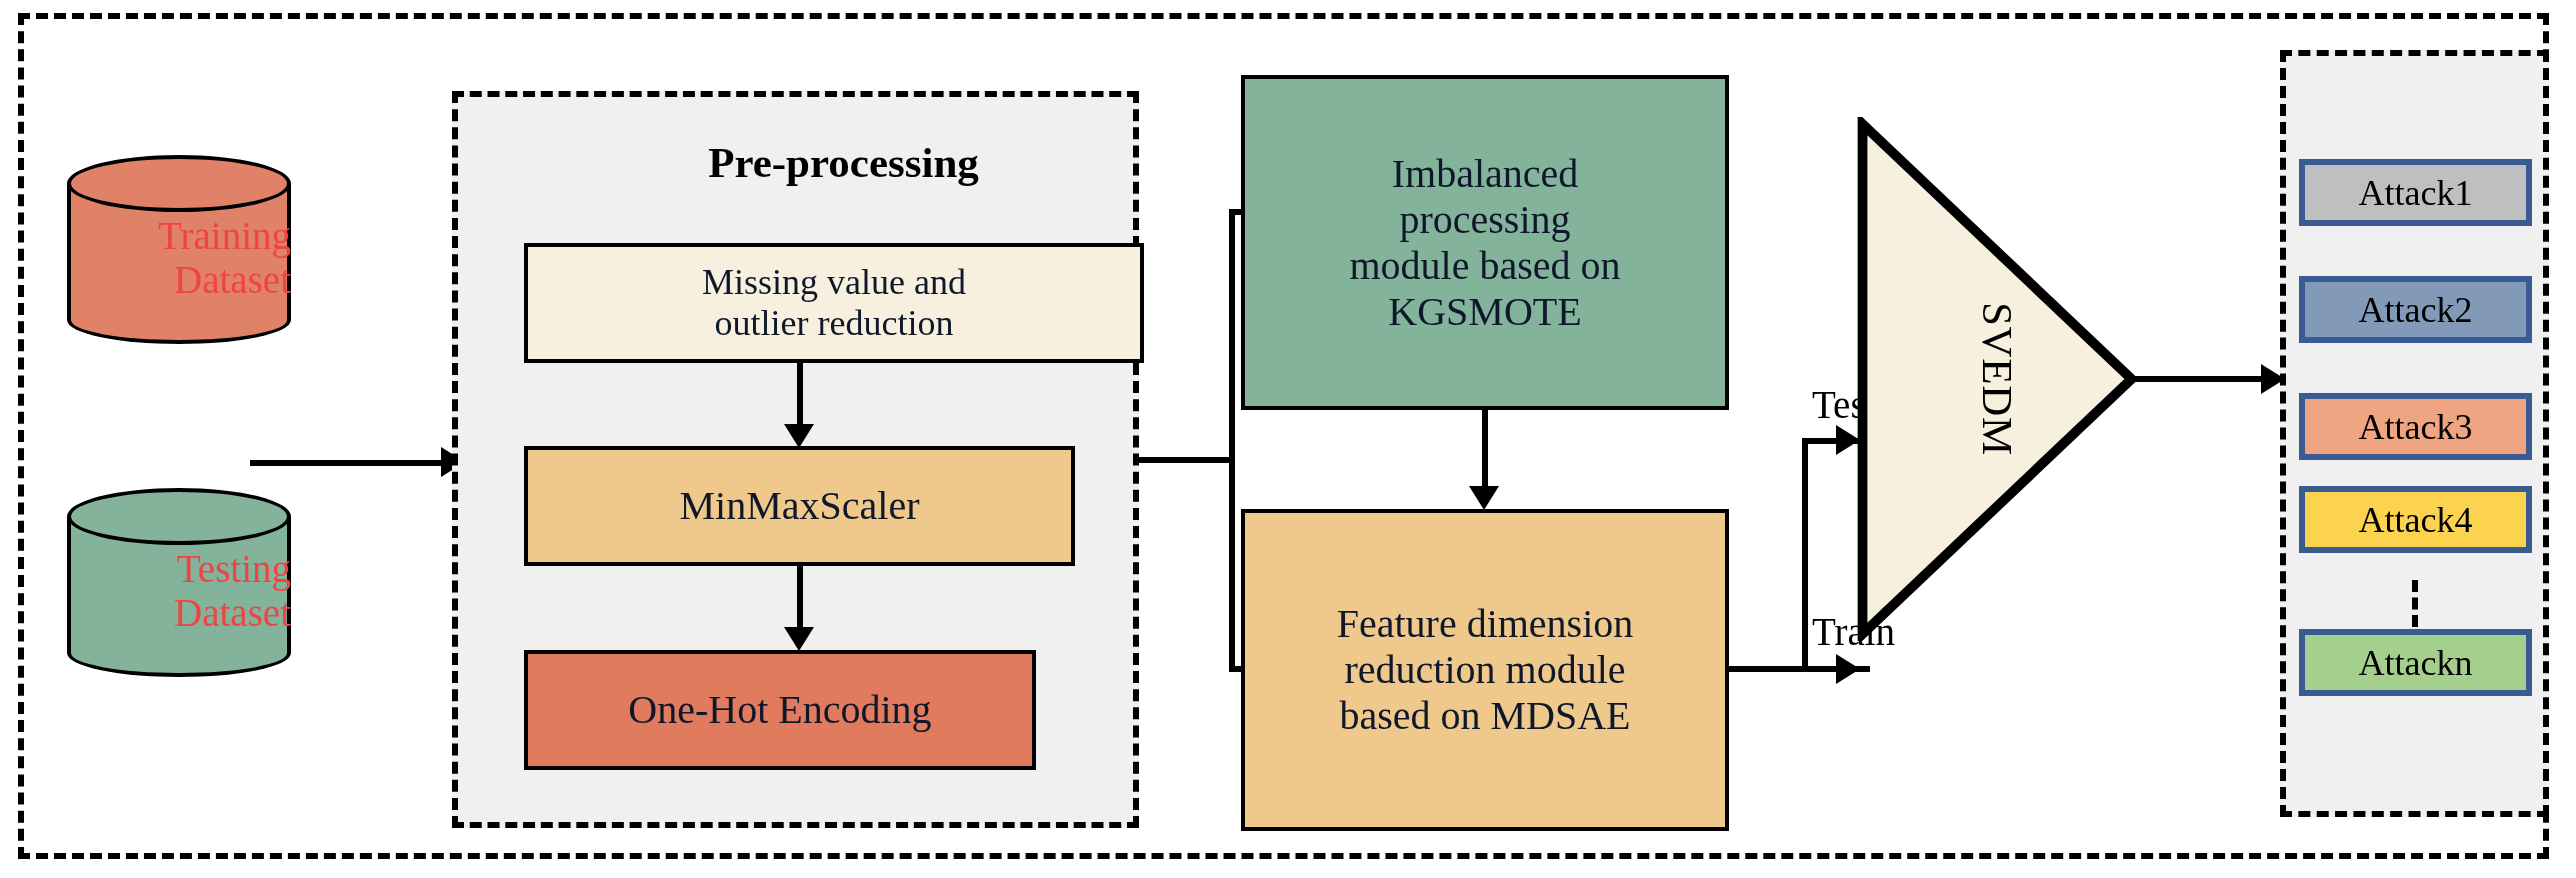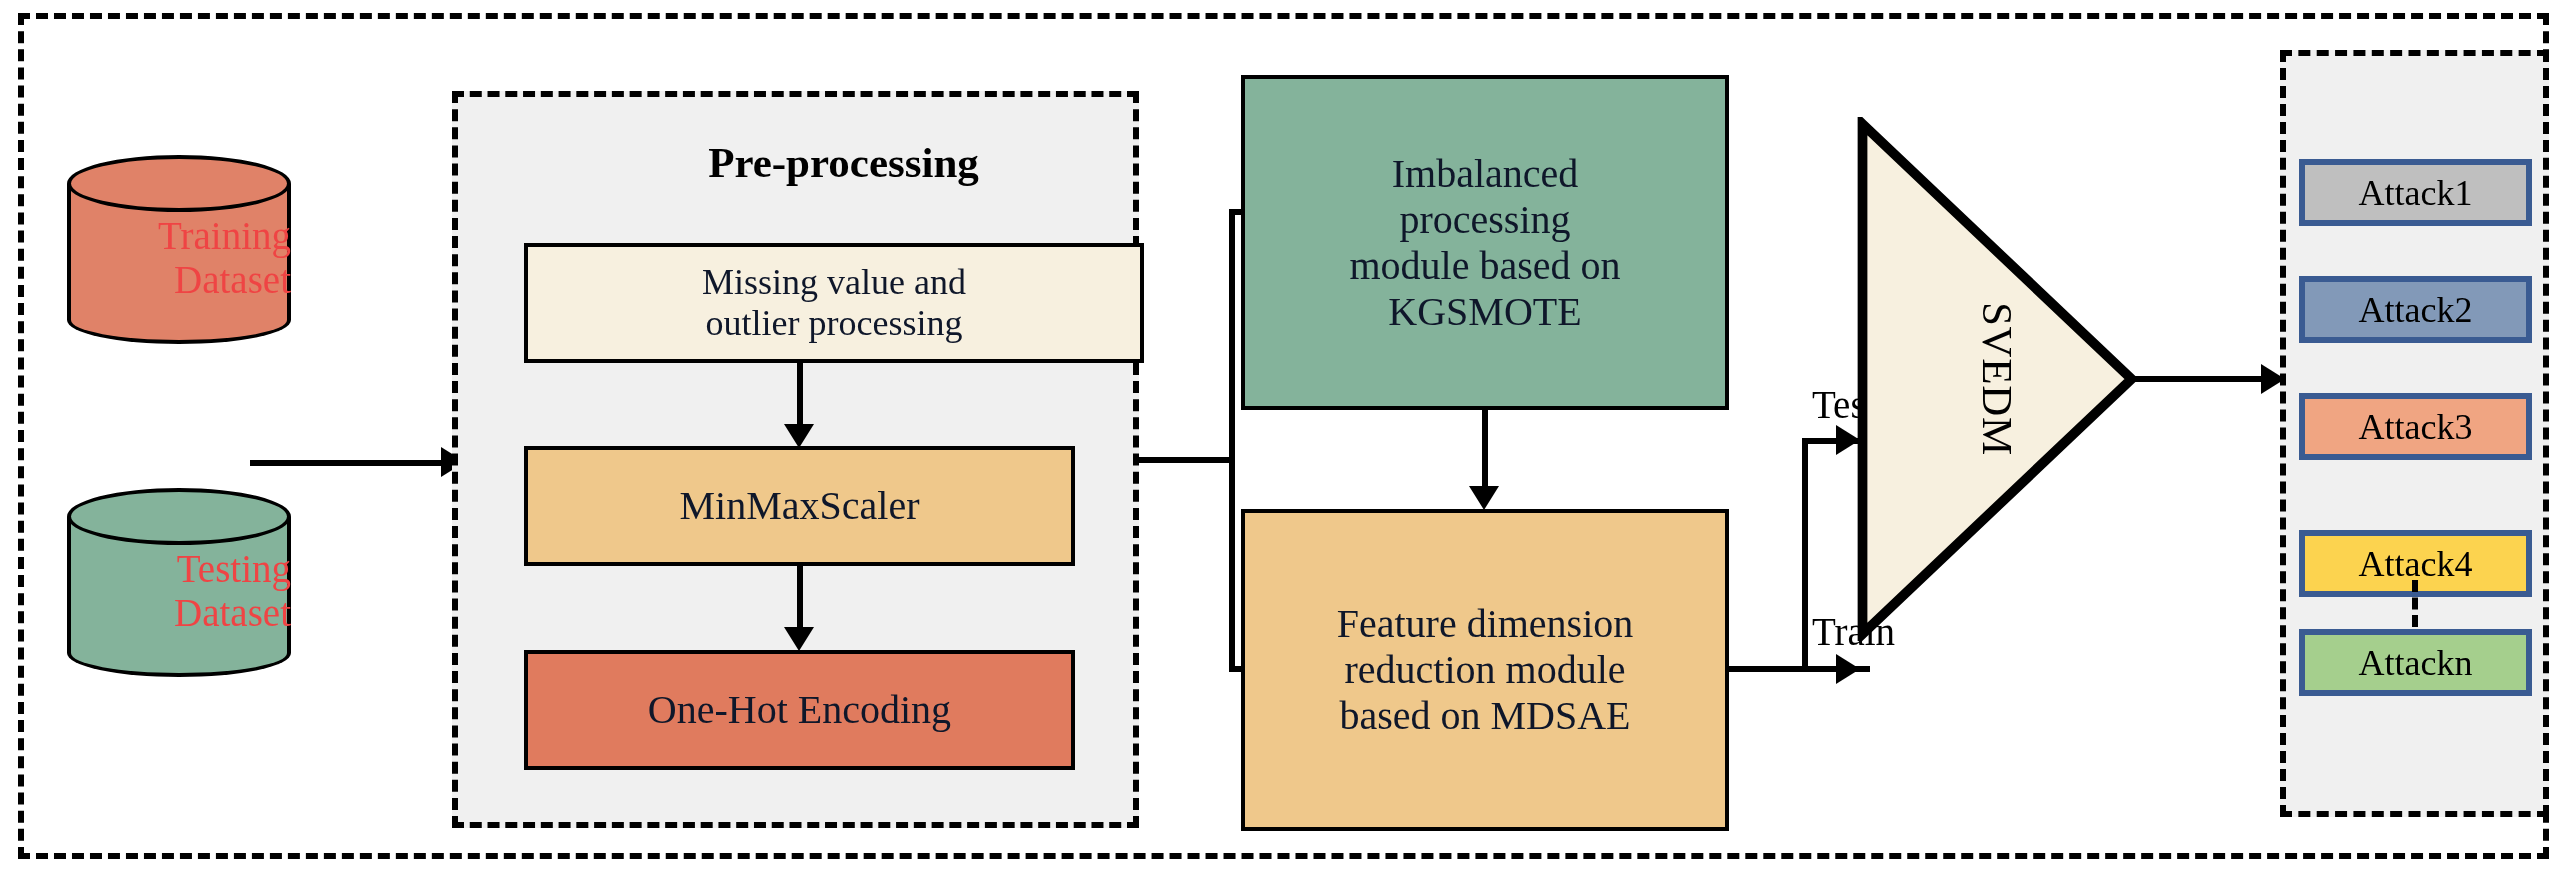--- a/index.html
+++ b/index.html
@@ -183,35 +183,35 @@
   <div class="hline" style="left:250px; top:460px; width:197px;"></div>
   <div class="arrow-r" style="left:441px; top:447px;"></div>
 
   <div class="panel" style="left:452px; top:91px; width:687px; height:737px;"></div>
 
   <div class="panel-title" style="left:452px; top:138px; width:687px; font-size:43px;">Pre-processing</div>
 
   <div class="box" style="left:524px; top:243px; width:620px; height:120px; background:#f7f0df; font-size:36px;">
     <div>
       <div>Missing value and</div>
-      <div>outlier processing</div>
+      <div>outlier reduction</div>
     </div>
   </div>
 
   <div class="vline" style="left:797px; top:362px; height:68px;"></div>
   <div class="arrow-d" style="left:784px; top:424px;"></div>
 
   <div class="box" style="left:524px; top:446px; width:551px; height:120px; background:#efc88b; font-size:40px;">
     <div>MinMaxScaler</div>
   </div>
 
   <div class="vline" style="left:797px; top:566px; height:68px;"></div>
   <div class="arrow-d" style="left:784px; top:627px;"></div>
 
-  <div class="box" style="left:524px; top:650px; width:551px; height:120px; background:#e07b5e; font-size:40px;justify-content:center;">
+  <div class="box" style="left:524px; top:650px; width:512px; height:120px; background:#e07b5e; font-size:40px;justify-content:center;">
     <div>One-Hot Encoding</div>
   </div>
 
   <div class="hline" style="left:1138px; top:457px; width:96px;"></div>
   <div class="vline" style="left:1229px; top:209px; height:463px;"></div>
 
   <div class="hline" style="left:1229px; top:209px; width:106px;"></div>
   <div class="arrow-r" style="left:1317px; top:197px;"></div>
 
   <div class="hline" style="left:1229px; top:666px; width:106px;"></div>
@@ -265,21 +265,21 @@
   </div>
 
   <div class="chip" style="left:2299px; top:276px; width:233px; height:67px; background:#8299b8;">
     <span>Attack2</span>
   </div>
 
   <div class="chip" style="left:2299px; top:393px; width:233px; height:67px; background:#f0a582;">
     <span>Attack3</span>
   </div>
 
-  <div class="chip" style="left:2299px; top:530px; width:233px; height:67px; background:#fcd34f;">
+  <div class="chip" style="left:2299px; top:486px; width:233px; height:67px; background:#fcd34f;">
     <span>Attack4</span>
   </div>
 
   <div class="dashed-v" style="left:2412px; top:580px; height:47px;"></div>
 
   <div class="chip" style="left:2299px; top:629px; width:233px; height:67px; background:#a5cf8d;">
     <span>Attackn</span>
   </div>
 
 </div>

